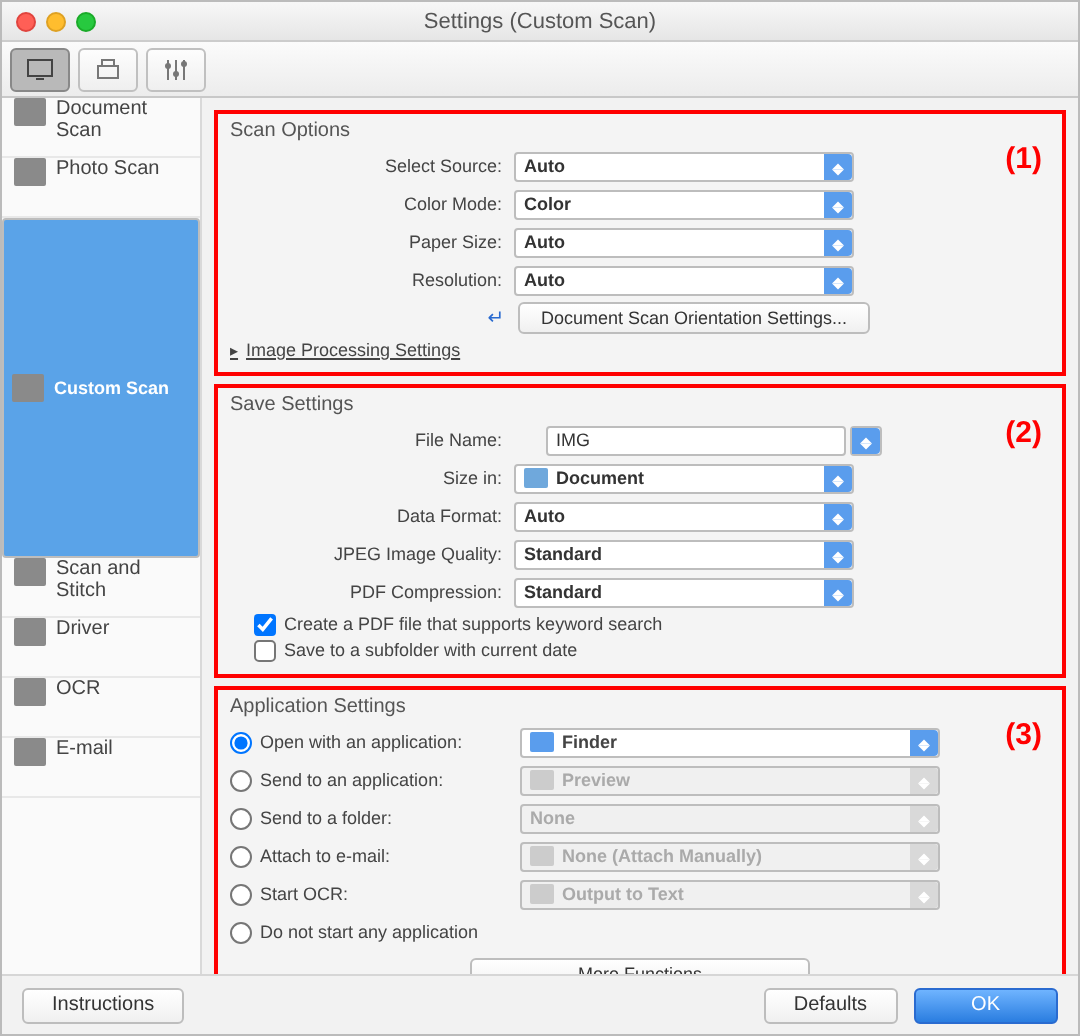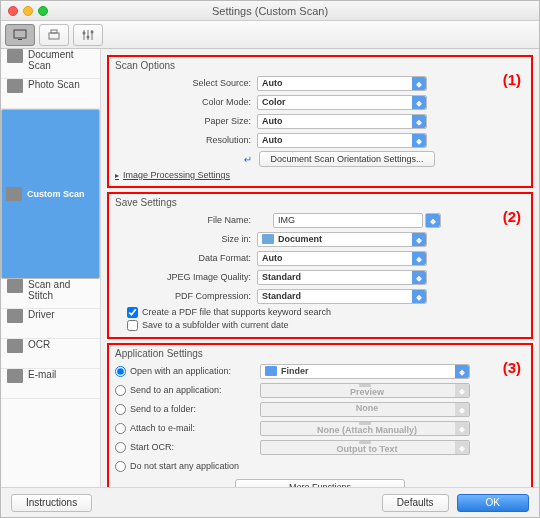--- a/index.html
+++ b/index.html
@@ -28,21 +28,21 @@
 .panel { border: 2px solid #ff0000; background: #f4f4f4; padding: 3px 6px 6px 6px; position: relative; }
 .panel-num { position: absolute; top: 14px; right: 10px; color: #ff0000; font-size: 15px; font-weight: bold; }
 .panel-title { font-size: 10px; color: #555; margin-bottom: 3px; }
 
 .row { display: flex; align-items: center; height: 18px; margin-bottom: 1px; }
 .lbl { width: 142px; text-align: right; padding-right: 6px; font-size: 9px; color: #444; }
 .sel { flex: 0 0 170px; height: 15px; background: #fff; border: 1px solid #bdbdbd; border-radius: 2px; display: flex; align-items: center; position: relative; font-size: 9px; padding-left: 4px; font-weight: bold; }
 .sel .arr { position: absolute; right: 0; top: 0; bottom: 0; width: 14px; background: #5a9ded; border-radius: 0 2px 2px 0; }
 .sel .arr::after { content: ""; position: absolute; top: 50%; left: 50%; transform: translate(-50%,-70%); border: 3px solid transparent; border-bottom-color: #fff; }
 .sel .arr::before { content: ""; position: absolute; top: 50%; left: 50%; transform: translate(-50%,30%); border: 3px solid transparent; border-top-color: #fff; }
-.sel.dis { background: #f0f0f0; color: #aaa; flex-direction: column; }
+.sel.dis { background: #f0f0f0; color: #aaa; }
 .sel.dis .arr { background: #d9d9d9; }
 .sel.wide { flex: 0 0 210px; }
 .inp { flex: 0 0 150px; height: 15px; background: #fff; border: 1px solid #bdbdbd; border-radius: 2px; font-size: 9px; padding-left: 4px; display: flex; align-items: center; margin-left: 16px; }
 .btn-wide { flex: 0 0 176px; height: 16px; background: linear-gradient(#fff,#f0f0f0); border: 1px solid #bdbdbd; border-radius: 3px; font-size: 9px; display: flex; align-items: center; justify-content: center; }
 .folder-ico { width: 12px; height: 10px; background: #6fa8dc; border-radius: 1px; margin-right: 4px; display: inline-block; }
 .disclose { font-size: 9px; color: #444; margin-top: 2px; display: flex; align-items: center; text-decoration: underline; }
 .disclose::before { content: "▸"; margin-right: 4px; font-size: 8px; }
 .ck { display: flex; align-items: flex-start; font-size: 9px; color: #444; margin-top: 2px; margin-left: 12px; }
 .ck input { width: 11px; height: 11px; margin-right: 4px; }
 .rd { display: flex; align-items: center; font-size: 9px; color: #444; }

